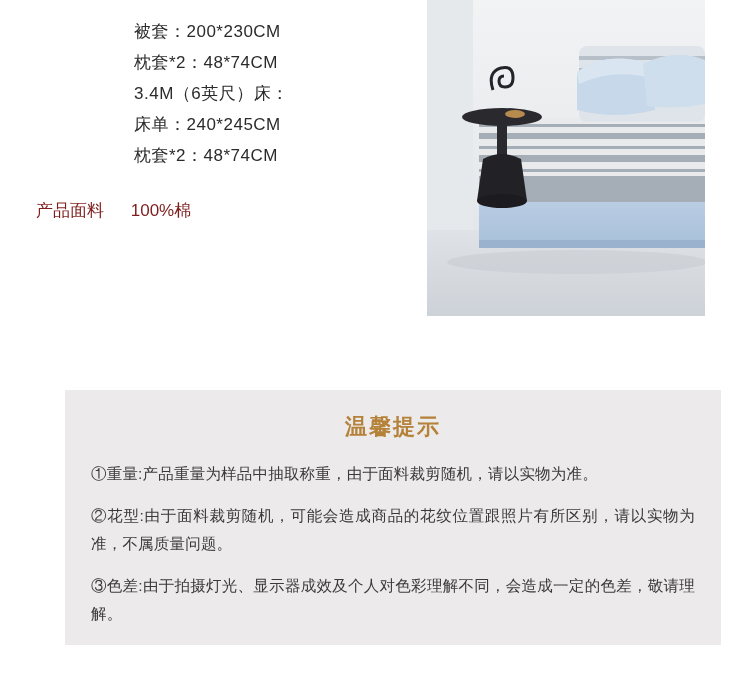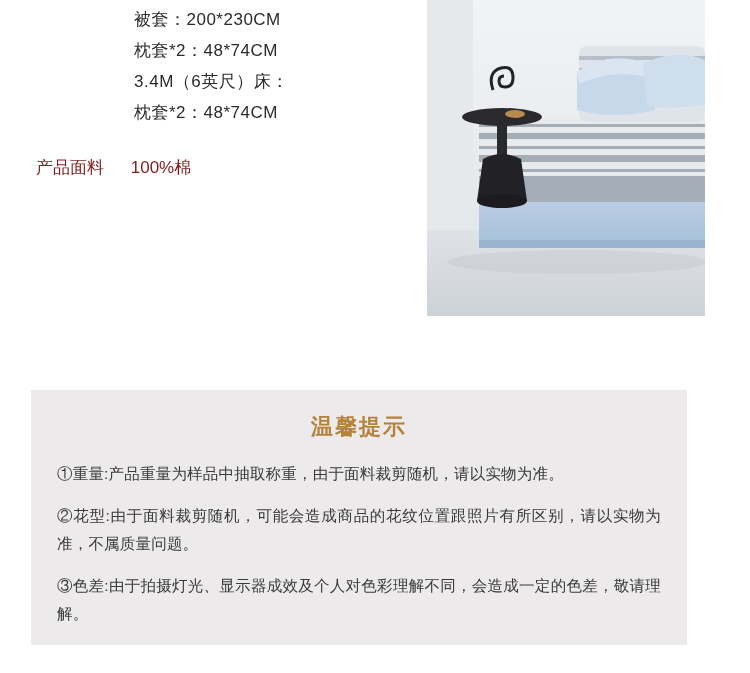--- a/index.html
+++ b/index.html
@@ -21,21 +21,21 @@
     position: relative;
     width: 750px;
     height: 320px;
   }
 
   .spec-list {
     position: absolute;
     left: 0;
     top: 0;
     width: 420px;
-    padding-top: 4px;
+    padding-top: 16px;
   }
 
   .spec-line {
     font-size: 17px;
     line-height: 31px;
     color: #2b2b2b;
     padding-left: 134px;
     letter-spacing: 0.5px;
     white-space: nowrap;
   }
@@ -66,21 +66,21 @@
     overflow: hidden;
     background: #e9ecef;
   }
   .photo svg {
     display: block;
   }
 
   
   .tips-box {
     position: absolute;
-    left: 31px;
+    left: 65px;
     top: 390px;
     width: 656px;
     height: 255px;
     background: #eceaea;
     box-sizing: border-box;
     padding: 22px 26px 0 26px;
   }
   .tips-title {
     text-align: center;
     color: #b5823a;
@@ -100,20 +100,21 @@
 </style>
 </head>
 <body>
 
 <div class="spec-section">
 
   <div class="spec-list">
     <div class="spec-line">被套：200*230CM</div>
     <div class="spec-line">枕套*2：48*74CM</div>
     <div class="spec-line">3.4M（6英尺）床：</div>
+    <div class="spec-line">床单：240*245CM</div>
     <div class="spec-line">枕套*2：48*74CM</div>
 
     <div class="fabric-row">
       <span class="fabric-label">产品面料</span>
       <span class="fabric-value">100%棉</span>
     </div>
   </div>
 
   <div class="photo">
     <svg width="278" height="316" viewBox="0 0 278 316" xmlns="http://www.w3.org/2000/svg">

